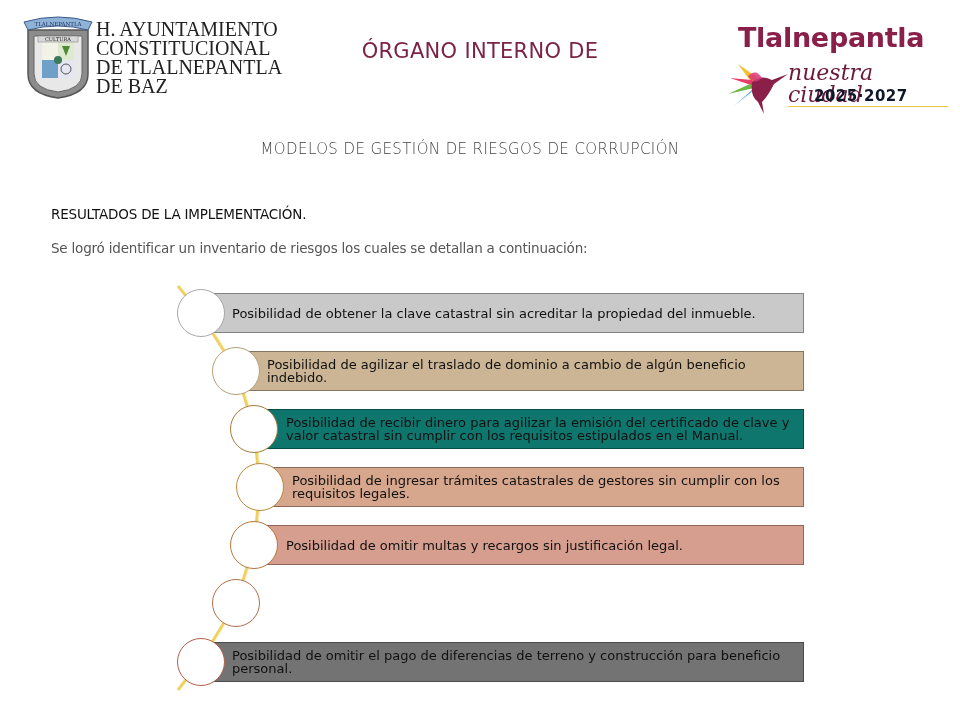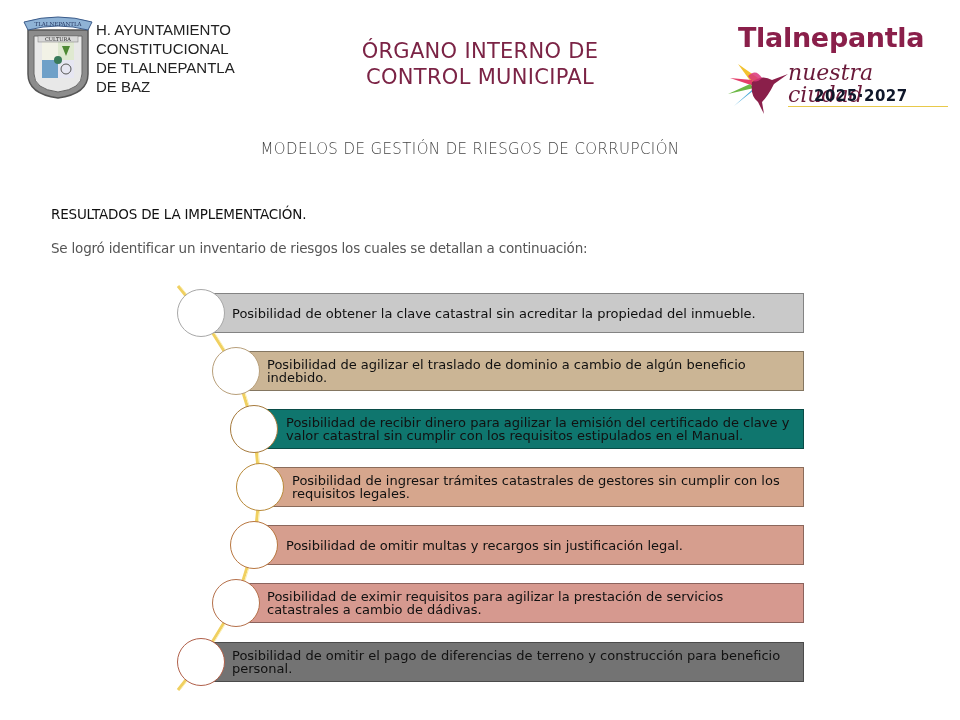--- a/index.html
+++ b/index.html
@@ -1,21 +1,21 @@
 <!DOCTYPE html>
 <html><head>
   <meta charset="utf-8">
   <style>
     * { margin: 0; padding: 0; box-sizing: border-box; }
     html, body { width: 960px; height: 720px; background: #ffffff; overflow: hidden; }
     body { position: relative; font-family: "Liberation Sans", sans-serif; color: #222; }
 
     
     .crest { position: absolute; left: 22px; top: 14px; width: 72px; height: 86px; }
-    .gov-name { position: absolute; left: 96px; top: 20px; font-family: Liberation Sans, sans-serif; font-size: 15px; line-height: 19px; color: #222; }
+    .gov-name { position: absolute; left: 96px; top: 20px; font-family: Liberation Serif, serif; font-size: 20px; line-height: 19px; color: #222; }
     .gov-name div { white-space: nowrap; }
 
     
     .org-title { position: absolute; left: 300px; width: 360px; top: 38px; text-align: center; font-family: "DejaVu Sans", sans-serif; font-weight: 500; font-size: 21px; line-height: 26px; color: #7b2345; letter-spacing: 0.3px; }
 
     
     .brand { position: absolute; left: 728px; top: 20px; width: 220px; height: 100px; }
     .brand-name { position: absolute; left: 10px; top: 2px; font-family: "DejaVu Sans", sans-serif; font-weight: bold; font-size: 27px; color: #8a1f4a; letter-spacing: -0.3px; }
     .brand-bird { position: absolute; left: 0; top: 36px; width: 66px; height: 60px; }
     .brand-slogan { position: absolute; left: 60px; top: 42px; font-family: "DejaVu Serif", serif; font-style: italic; font-size: 22px; color: #6a1a3a; border-bottom: 1.5px solid #e8c94a; padding-bottom: 0; line-height: 22px; }
@@ -56,21 +56,20 @@
 
 <div class="gov-name">
   <div>H. AYUNTAMIENTO</div>
   <div>CONSTITUCIONAL</div>
   <div>DE TLALNEPANTLA</div>
   <div>DE BAZ</div>
 </div>
 
 <div class="org-title">
   <div>ÓRGANO INTERNO DE</div>
-  <div>CONTROL MUNICIPAL</div>
 </div>
 
 <div class="brand">
   <div class="brand-name">Tlalnepantla</div>
   <div class="brand-bird">
     <svg width="66" height="60" viewBox="0 0 66 60">
       <path d="M26 30 L10 8 L30 22 Z" fill="#f2c230"></path>
       <path d="M26 30 L2 22 L24 24 Z" fill="#e43d6a"></path>
       <path d="M26 32 L0 38 L22 28 Z" fill="#6cb845"></path>
       <path d="M26 34 L6 50 L24 34 Z" fill="#48a9d8"></path>
@@ -111,22 +110,19 @@
   <div class="risk-bar" style="left:260px; top:467px; width:544px; background:#d6a68d; padding-left:31px;">
     <span>Posibilidad de ingresar trámites catastrales de gestores sin cumplir con los requisitos legales.</span>
   </div>
   <div class="risk-circle" style="left:236px; top:463px; border:1px solid #b98a3a;"></div>
 
   <div class="risk-bar" style="left:254px; top:525px; width:550px; background:#d69e8e; padding-left:31px;">
     <span>Posibilidad de omitir multas y recargos sin justificación legal.</span>
   </div>
   <div class="risk-circle" style="left:230px; top:521px; border:1px solid #b8763f;"></div>
 
-  <div class="risk-bar" style="left:236px; top:583px; width:568px; background:#d6998f; padding-left:30px;">
-    <span>Posibilidad de eximir requisitos para agilizar la prestación de servicios catastrales a cambio de dádivas.</span>
-  </div>
   <div class="risk-circle" style="left:212px; top:579px; border:1px solid #b5704a;"></div>
 
   <div class="risk-bar" style="left:200px; top:642px; width:604px; background:#737373; padding-left:31px;">
     <span>Posibilidad de omitir el pago de diferencias de terreno y construcción para beneficio personal.</span>
   </div>
   <div class="risk-circle" style="left:177px; top:638px; border:1px solid #b0604a;"></div>
 </div>
 
 </body></html>

